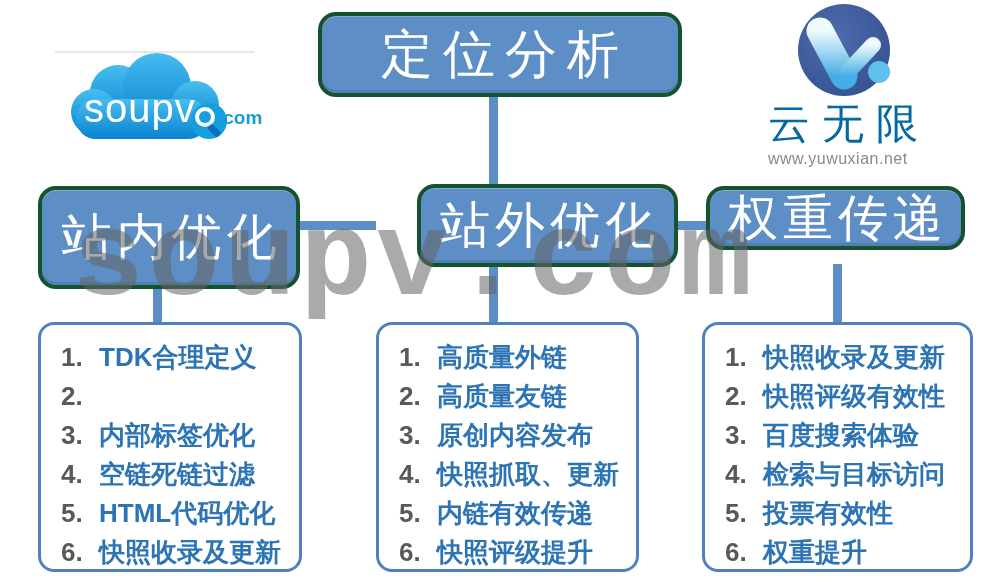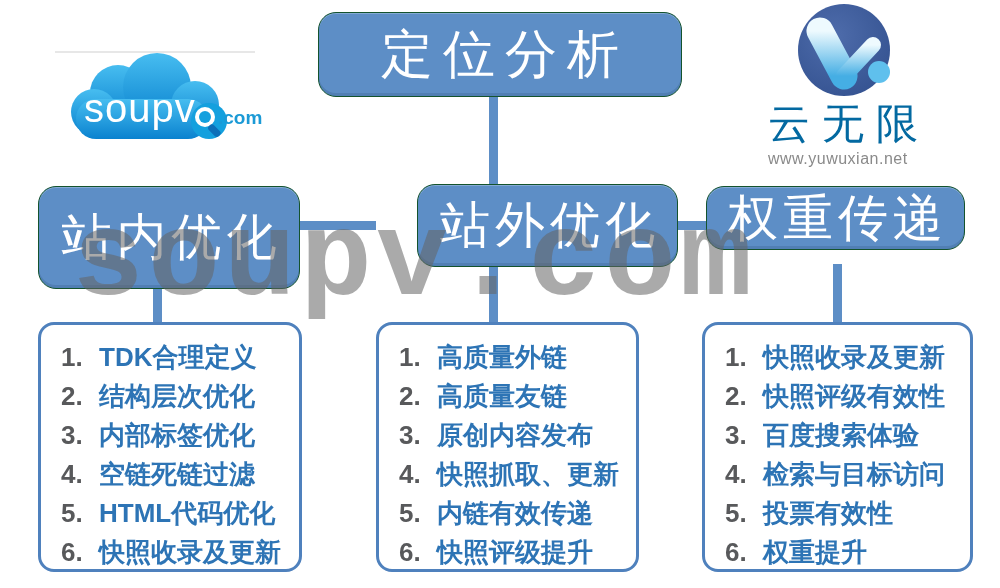--- a/index.html
+++ b/index.html
@@ -13,21 +13,21 @@
     overflow: hidden;
   }
 
   
   .connector { position: absolute; background: #5d8ec6; z-index: 1; }
 
   
   .node {
     position: absolute;
     background: #5d8ec6;
-    border: 1px solid #14532d;
+    border: 4px solid #14532d;
     border-radius: 18px;
     color: #ffffff;
     display: flex;
     align-items: center;
     justify-content: center;
     z-index: 5;
     box-shadow: inset 0 -3px 0 rgba(30,60,100,0.18), inset 0 1px 0 rgba(255,255,255,0.25);
     white-space: nowrap;
   }
   .node-root {
@@ -173,21 +173,20 @@
     <span>权重传递</span>
   </div>
 
   <div class="panel panel-0">
     <div class="row">
       <span class="num">1.</span>
       <span class="txt">TDK合理定义</span>
     </div>
     <div class="row">
       <span class="num">2.</span>
-      <span class="txt">结构层次优化</span>
     </div>
     <div class="row">
       <span class="num">3.</span>
       <span class="txt">内部标签优化</span>
     </div>
     <div class="row">
       <span class="num">4.</span>
       <span class="txt">空链死链过滤</span>
     </div>
     <div class="row">

